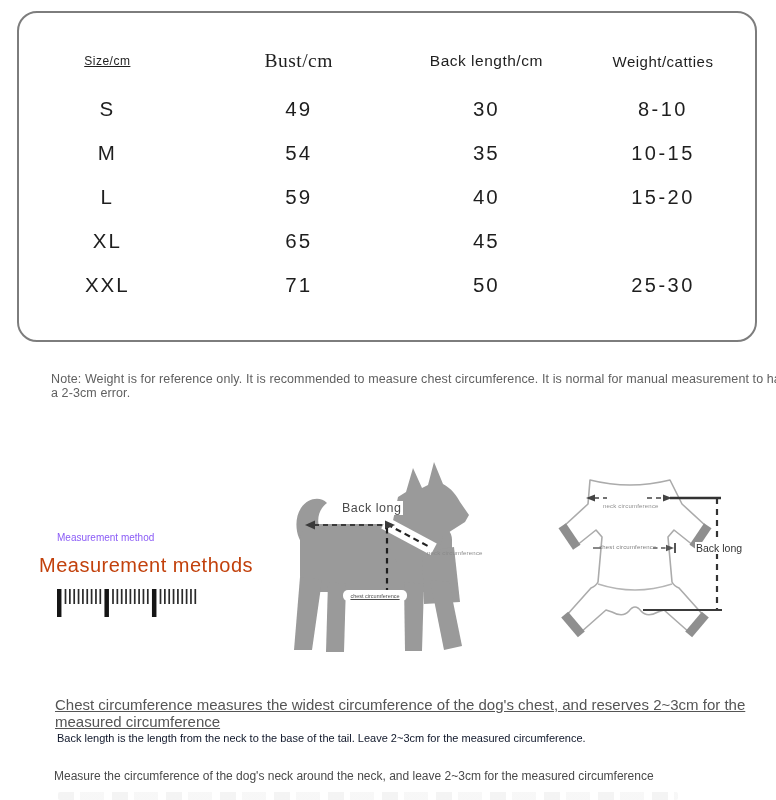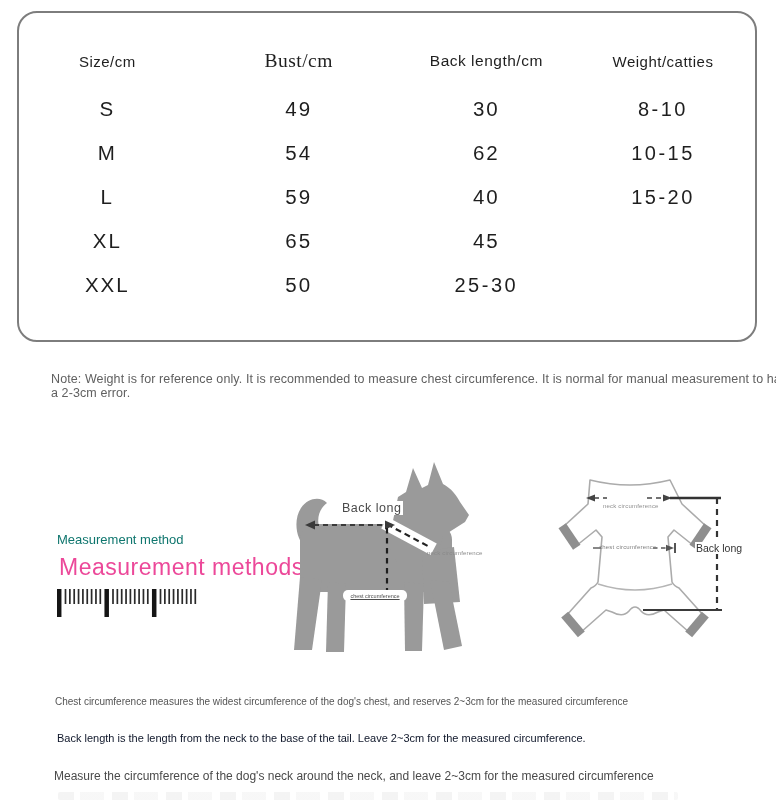--- a/index.html
+++ b/index.html
@@ -29,21 +29,21 @@
     height: 44px;
     align-items: center;
   }
   .trow.header { margin-bottom: 4px; }
   .tcell {
     text-align: center;
     font-weight: 500;
     color: #1e1e1e;
     letter-spacing: 0.5px;
   }
-  .header .c0 { font-size: 15px; }
+  .header .c0 { font-size: 12px; text-decoration: underline; }
   .header .c1 { font-size: 19.5px; font-family: Liberation Serif, serif; }
   .header .c2 { font-size: 15.5px; }
   .header .c3 { font-size: 15px; }
   .body-row .tcell { font-size: 20.5px; letter-spacing: 2px; }
   .body-row .c3 { letter-spacing: 2.5px; font-size: 20px; }
 
   
   .note {
     position: absolute;
     left: 20px; top: 372px;
@@ -51,28 +51,28 @@
     font-size: 12.5px;
     color: #606060;
     letter-spacing: 0.1px;
     margin-left: 31px;
   }
 
   
   .label-small {
     position: absolute;
     left: 57px; top: 532px;
-    font-size: 13px;
-    color: #0f766e;
+    font-size: 10px;
+    color: #8b5cf6;
   }
   .label-large {
     position: absolute;
-    left: 59px; top: 554px;
-    font-size: 23px;
-    color: #ec4899;
+    left: 39px; top: 554px;
+    font-size: 20px;
+    color: #c2410c;
     letter-spacing: 0.5px;
   }
   .ruler { position: absolute; left: 57px; top: 589px; }
 
   .dog-svg { position: absolute; left: 292px; top: 452px; width: 218px; height: 203px; }
   .garment-svg { position: absolute; left: 555px; top: 470px; width: 170px; height: 195px; }
 
   .dog-backlong {
     position: absolute; left: 340px; top: 501px;
     font-size: 12.5px; color: #4a4a4a; letter-spacing: 0.5px;
@@ -100,21 +100,21 @@
     font-size: 6px; color: #808080; letter-spacing: 0.2px;
   }
   .garment-backlong {
     position: absolute; left: 695px; top: 542px;
     font-size: 10.5px; color: #333;
     background: #fff; padding: 0 1px;
   }
 
   
   .instr { position: absolute; color: #4a4a4a; }
-  .instr-1 { left: 55px; top: 696px; font-size: 10px; color: #555; }
+  .instr-1 { left: 55px; top: 696px; font-size: 15px; color: #555; text-decoration: underline; }
   .instr-2 { left: 57px; top: 732px; font-size: 11px; color: #0f172a; }
   .instr-3 { left: 54px; top: 769px; font-size: 12px; color: #4a4a4a; }
 
   
   .cutoff-strip {
     position: absolute;
     left: 58px; top: 792px;
     width: 620px; height: 8px;
     background: repeating-linear-gradient(90deg,
       rgba(120,120,120,0.18) 0 16px, transparent 16px 22px,
@@ -137,36 +137,37 @@
     </div>
     <div class="trow body-row">
       <div class="tcell c0">S</div>
       <div class="tcell c1">49</div>
       <div class="tcell c2">30</div>
       <div class="tcell c3">8-10</div>
     </div>
     <div class="trow body-row">
       <div class="tcell c0">M</div>
       <div class="tcell c1">54</div>
-      <div class="tcell c2">62</div>
+      <div class="tcell c2">35</div>
       <div class="tcell c3">10-15</div>
     </div>
     <div class="trow body-row">
       <div class="tcell c0">L</div>
       <div class="tcell c1">59</div>
       <div class="tcell c2">40</div>
       <div class="tcell c3">15-20</div>
     </div>
     <div class="trow body-row">
       <div class="tcell c0">XL</div>
       <div class="tcell c1">65</div>
       <div class="tcell c2">45</div>
     </div>
     <div class="trow body-row">
       <div class="tcell c0">XXL</div>
+      <div class="tcell c1">71</div>
       <div class="tcell c2">50</div>
       <div class="tcell c3">25-30</div>
     </div>
   </div>
 
   <div class="note">Note: Weight is for reference only. It is recommended to measure chest circumference. It is normal for manual measurement to have a 2-3cm error.</div>
 
   <div class="label-small">Measurement method</div>
   <div class="label-large">Measurement methods</div>
 

